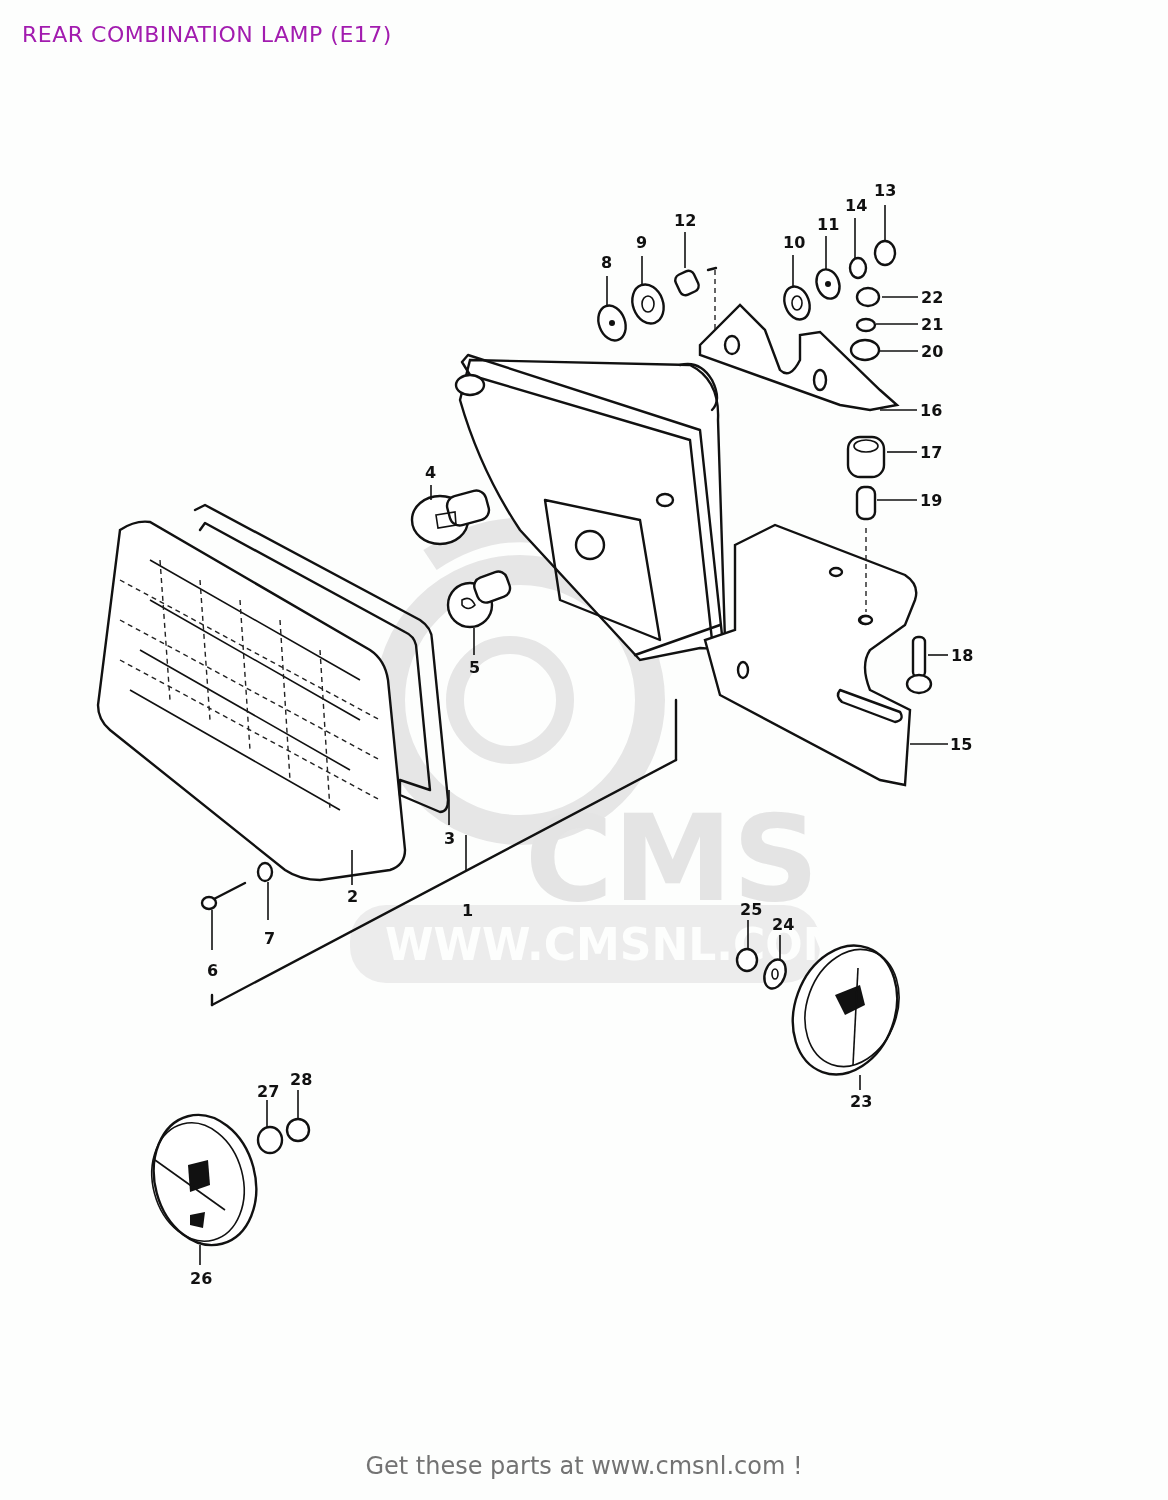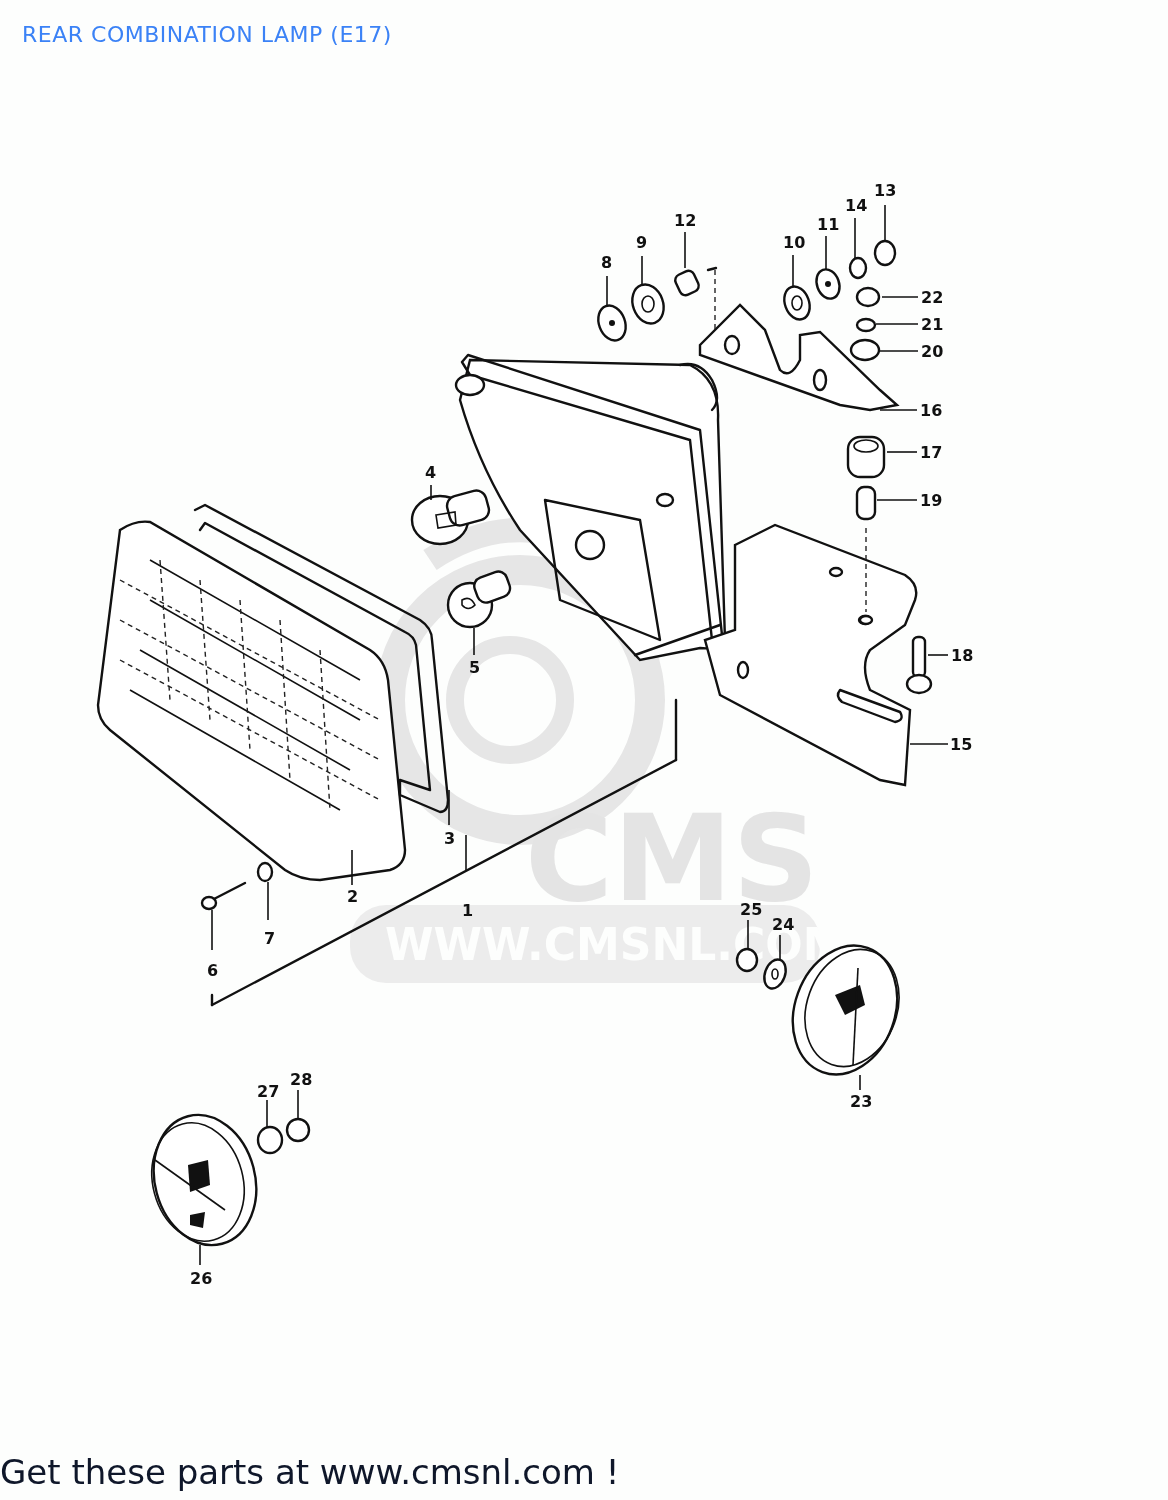--- a/index.html
+++ b/index.html
@@ -1,18 +1,18 @@
 <!DOCTYPE html>
 <html><head>
   <meta charset="utf-8">
   <style>
     html, body { margin: 0; padding: 0; background: #fdfefd; }
     body { width: 1168px; height: 1500px; position: relative; overflow: hidden; font-family: "DejaVu Sans", sans-serif; }
-    .title { position: absolute; left: 22px; top: 22px; font-size: 22px; color: #3b82f6; letter-spacing: 0.5px; font-family: "DejaVu Sans", sans-serif; }
-    .footer { position: absolute; left: 0; width: 1168px; top: 1452px; font-size: 34px; color: #0f172a; font-family: "DejaVu Sans", sans-serif; }
+    .title { position: absolute; left: 22px; top: 22px; font-size: 22px; color: #a21caf; letter-spacing: 0.5px; font-family: "DejaVu Sans", sans-serif; }
+    .footer { position: absolute; left: 0; width: 1168px; top: 1452px; text-align: center; font-size: 24px; color: #737373; font-family: "DejaVu Sans", sans-serif; }
     .diagram { position: absolute; left: 0; top: 0; width: 1168px; height: 1500px; }
     .lbl { font-family: "DejaVu Sans", sans-serif; font-size: 16px; font-weight: bold; fill: #111; }
     .wm-text { font-family: "DejaVu Sans", sans-serif; font-weight: bold; fill: #e4e4e4; }
     .ln { stroke: #111; stroke-width: 2.4; fill: none; stroke-linecap: round; stroke-linejoin: round; }
     .thin { stroke: #111; stroke-width: 1.6; fill: none; }
     .fillw { fill: #fff; stroke: #111; stroke-width: 2.4; }
     .leader { stroke: #111; stroke-width: 1.6; }
     .hatch { stroke: #222; stroke-width: 1.4; stroke-dasharray: 5 4; }
   </style>
 </head>

